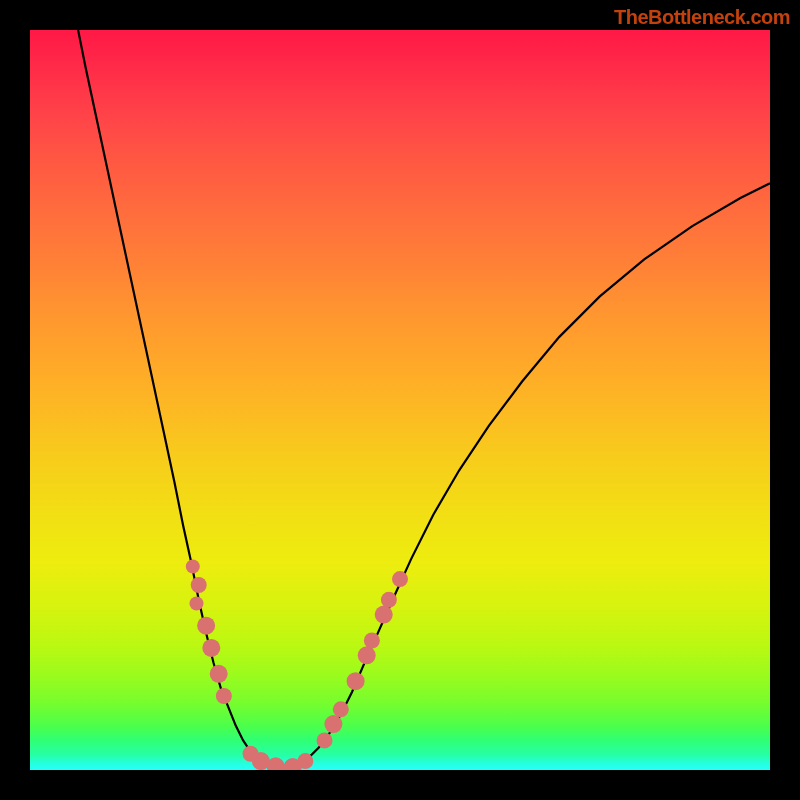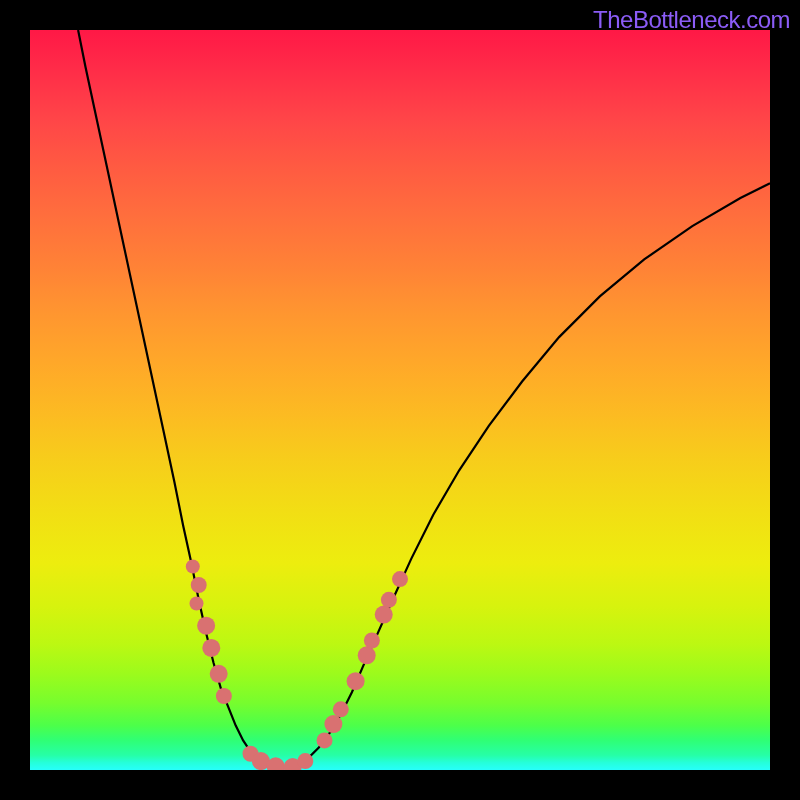--- a/index.html
+++ b/index.html
@@ -22,21 +22,21 @@
       #d6f30e 78%,
       #bcf812 83%,
       #9cfb1c 87%,
       #76fd2e 91%,
       #4cff4a 94%,
       #2fff75 96%,
       #26ffa6 98%,
       #25ffd9 99%,
       #27fffb 100%
     ); }
-    .watermark { position: absolute; top: 6px; right: 10px; color: #8b5cf6; font-size: 24px; font-weight: 400; letter-spacing: -0.5px; }
+    .watermark { position: absolute; top: 6px; right: 10px; color: #c2410c; font-size: 20px; font-weight: 700; letter-spacing: -0.5px; }
     .curve-svg { position: absolute; left: 30px; top: 30px; width: 740px; height: 740px; }
     .dot { fill: #d97171; }
   </style>
 </head>
 <body>
 
 <div class="container">
   <div class="plot-area">
     <div class="gradient-bg"></div>
   </div>

